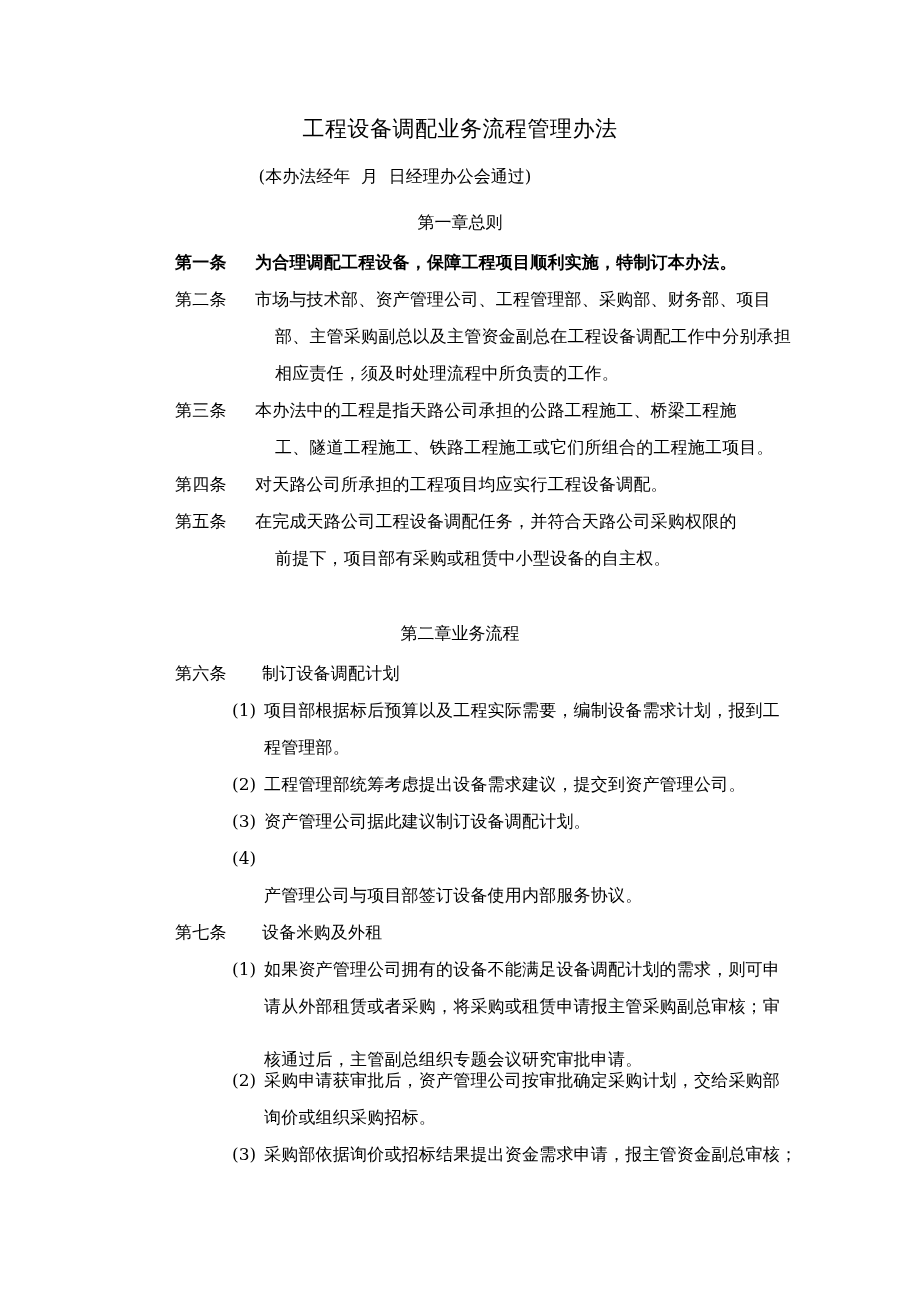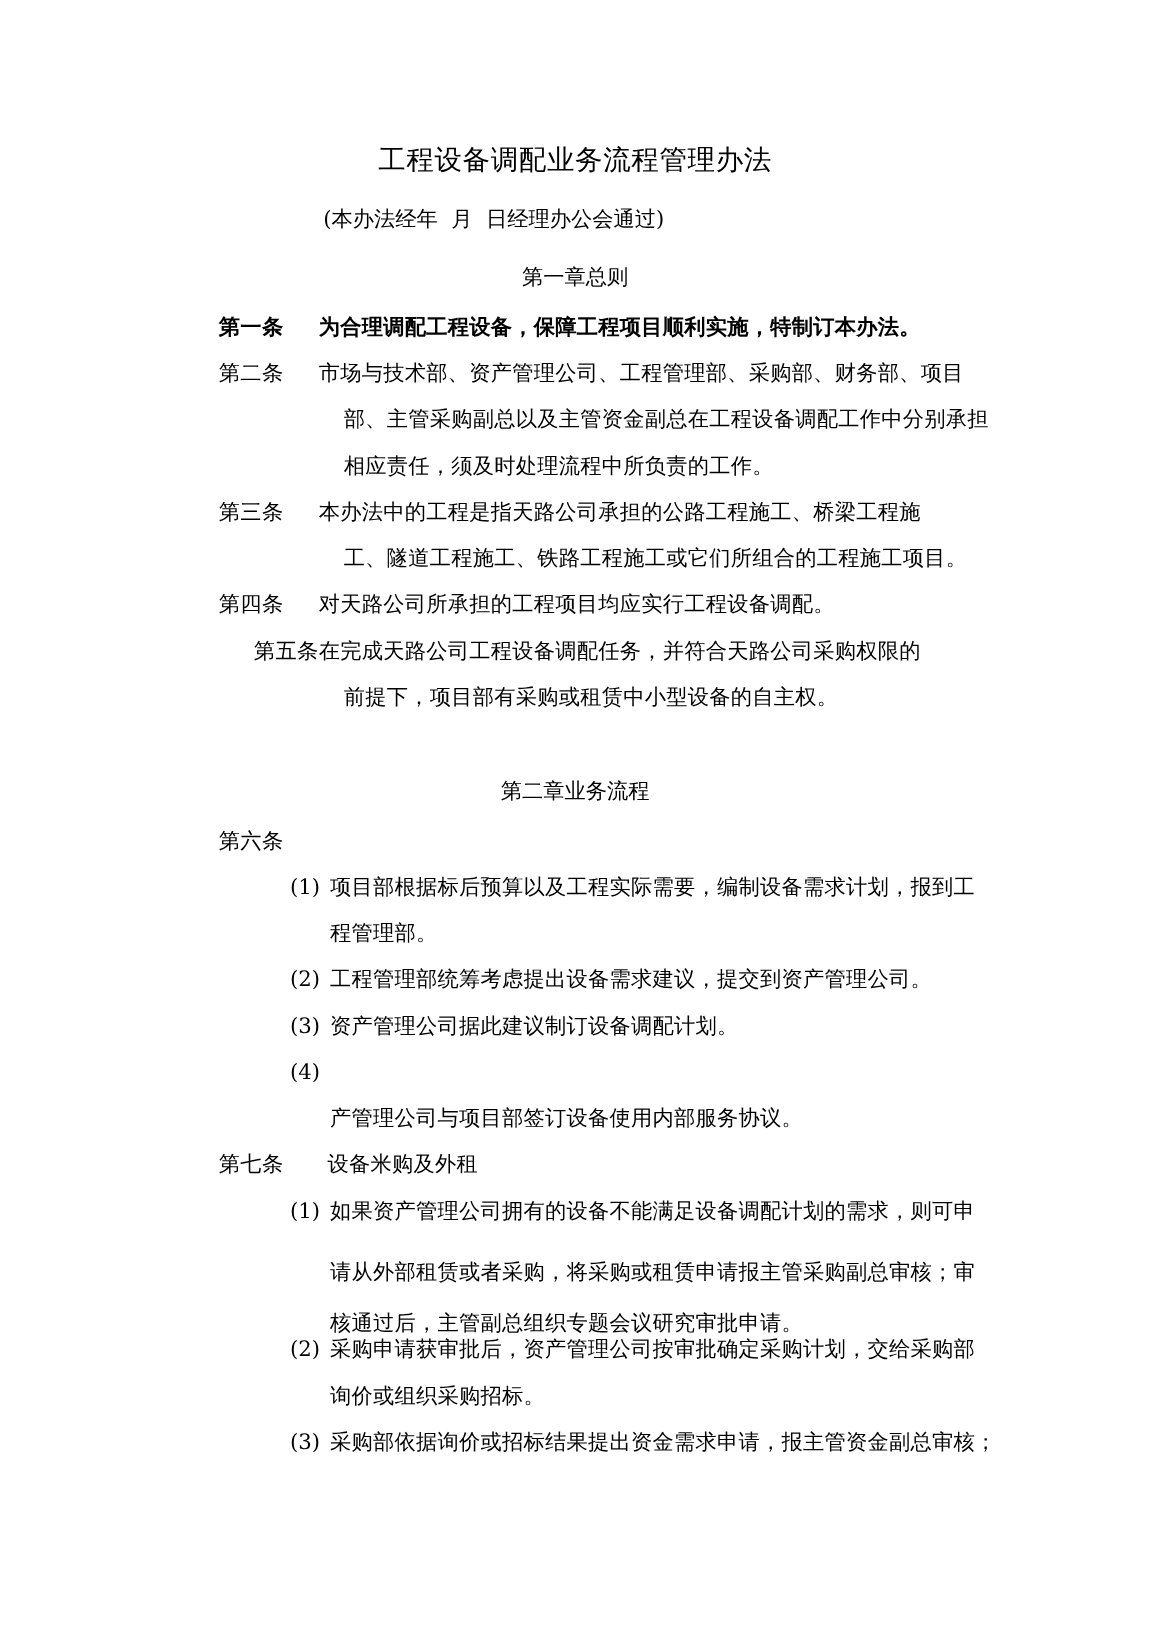--- a/index.html
+++ b/index.html
@@ -151,29 +151,30 @@
           <span class="article-label">第三条</span>
           <span class="article-text">本办法中的工程是指天路公司承担的公路工程施工、桥梁工程施</span>
         </div>
         <div class="article-line" style="position: absolute; left: 0px; top: 429px; width: 904px;">
           <span class="article-text cont">工、隧道工程施工、铁路工程施工或它们所组合的工程施工项目。</span>
         </div>
         <div class="article-line" style="position: absolute; left: 0px; top: 466px; width: 920px;">
           <span class="article-label">第四条</span>
           <span class="article-text">对天路公司所承担的工程项目均应实行工程设备调配。</span>
         </div>
-        <div class="article-line" style="position: absolute; left: 0px; top: 503px; width: 920px; text-align: right;">
+        <div class="article-line" style="position: absolute; left: 0px; top: 503px; width: 920px;">
           <span class="article-label">第五条</span>
           <span class="article-text">在完成天路公司工程设备调配任务，并符合天路公司采购权限的</span>
         </div>
         <div class="article-line" style="position: absolute; left: 0px; top: 540px; width: 920px;">
           <span class="article-text cont">前提下，项目部有采购或租赁中小型设备的自主权。</span>
         </div>
         <div class="article-line" style="position: absolute; left: 0px; top: 655px; width: 920px;">
           <span class="article-label">第六条</span>
+          <span class="article-text sub-head">制订设备调配计划</span>
         </div>
         <div class="article-line" style="position: absolute; left: 0px; top: 692px; width: 920px;">
           <span class="list-marker">(1)</span>
           <span class="list-text">项目部根据标后预算以及工程实际需要，编制设备需求计划，报到工</span>
         </div>
         <div class="article-line" style="position: absolute; left: 0px; top: 729px; width: 920px;">
           <span class="list-text cont">程管理部。</span>
         </div>
         <div class="article-line" style="position: absolute; left: 0px; top: 766px; width: 920px;">
           <span class="list-marker">(2)</span>
@@ -190,21 +191,21 @@
           <span class="list-text cont">产管理公司与项目部签订设备使用内部服务协议。</span>
         </div>
         <div class="article-line" style="position: absolute; left: 0px; top: 914px; width: 920px;">
           <span class="article-label">第七条</span>
           <span class="article-text sub-head">设备米购及外租</span>
         </div>
         <div class="article-line" style="position: absolute; left: 0px; top: 951px; width: 920px;">
           <span class="list-marker">(1)</span>
           <span class="list-text">如果资产管理公司拥有的设备不能满足设备调配计划的需求，则可申</span>
         </div>
-        <div class="article-line" style="position: absolute; left: 0px; top: 988px; width: 920px; margin-top: 12px;">
+        <div class="article-line" style="position: absolute; left: 0px; top: 988px; width: 920px;">
           <span class="list-text cont">请从外部租赁或者采购，将采购或租赁申请报主管采购副总审核；审</span>
         </div>
         <div class="article-line" style="position: absolute; left: 0px; top: 1025px; width: 920px; margin-top: 16px;">
           <span class="list-text cont">核通过后，主管副总组织专题会议研究审批申请。</span>
         </div>
         <div class="article-line" style="position: absolute; left: 0px; top: 1062px; width: 920px;">
           <span class="list-marker">(2)</span>
           <span class="list-text">采购申请获审批后，资产管理公司按审批确定采购计划，交给采购部</span>
         </div>
         <div class="article-line" style="position: absolute; left: 0px; top: 1099px; width: 920px;">

